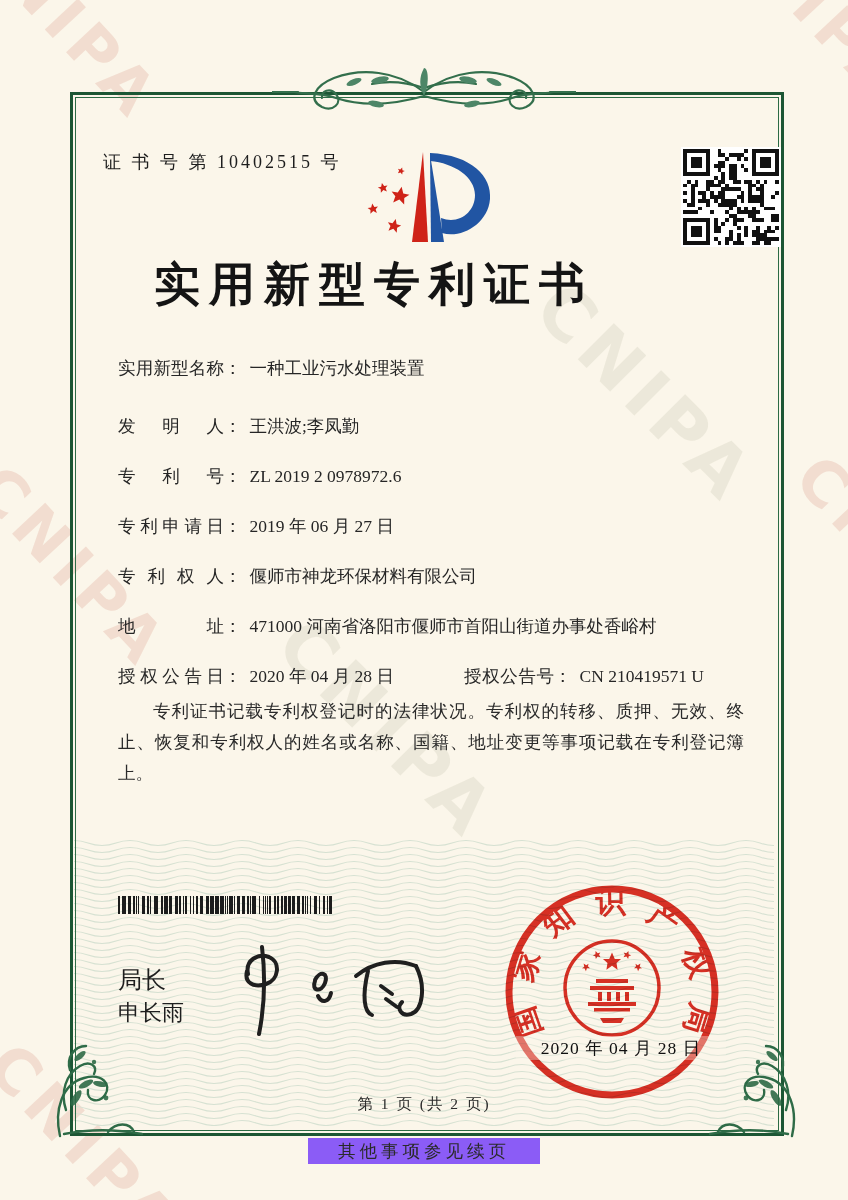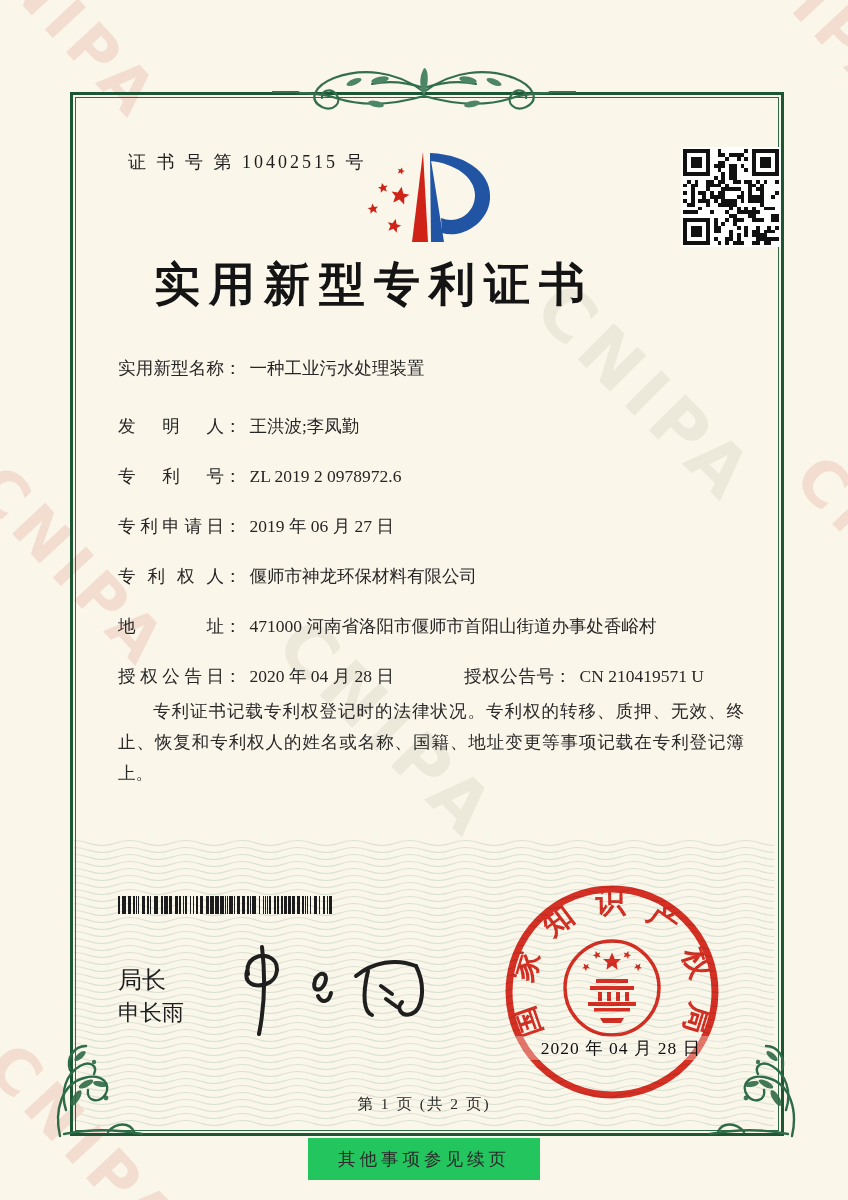--- a/index.html
+++ b/index.html
@@ -24,21 +24,21 @@
   .frame-inner{position:absolute;left:2px;top:2px;right:2px;bottom:2px;
          border:1px solid #2c6b45;}
   
   .waves{position:absolute;left:74px;top:838px;pointer-events:none;}
   
   .orn{position:absolute;pointer-events:none;}
   .orn-top{left:272px;top:60px;}
   .orn-bl{left:50px;top:1040px;}
   .orn-br{left:698px;top:1040px;transform:scaleX(-1);}
   
-  .certno{position:absolute;left:103px;top:150px;font-size:18px;letter-spacing:3px;color:#1e1e1e;margin-left:25px;}
+  .certno{position:absolute;left:103px;top:150px;font-size:18px;letter-spacing:3px;color:#1e1e1e;}
   .logo{position:absolute;left:338px;top:140px;}
   .qr{position:absolute;left:681px;top:147px;width:100px;height:100px;background:#fff;padding:2px;box-sizing:border-box;}
   .title{position:absolute;left:0;top:254px;width:748px;text-align:center;
          font-size:46px;font-weight:bold;letter-spacing:9px;color:#141414;}
   .frow{position:absolute;left:118px;width:640px;font-size:17.5px;color:#262626;white-space:nowrap;}
   .lbl{display:inline-block;width:106px;text-align:justify;text-align-last:justify;vertical-align:top;}
   .col{display:inline-block;margin-right:8px;}
   .grant2{position:absolute;left:346px;top:0;}
   .grant2 .lbl{width:90px;}
   .paras{position:absolute;left:118px;top:696px;width:626px;font-size:17.5px;
@@ -47,21 +47,21 @@
   .barcode{position:absolute;left:118px;top:896px;}
   .signer-title{position:absolute;left:118px;top:964px;font-size:24px;color:#1e1e1e;font-family:Liberation Sans, sans-serif;}
   .signer-name{position:absolute;left:118px;top:998px;font-size:22px;color:#1e1e1e;font-family:"Liberation Sans","DejaVu Sans",sans-serif;}
   .signature{position:absolute;left:218px;top:942px;}
   .seal{position:absolute;left:496px;top:880px;mix-blend-mode:multiply;opacity:.95;}
   .seal-date{position:absolute;left:516px;top:1036px;width:210px;text-align:center;
              font-size:17.5px;letter-spacing:1px;color:#101010;background:rgba(251,246,234,0.35);}
   .pageinfo{position:absolute;left:0;top:1094px;width:848px;text-align:center;
             font-size:15.5px;letter-spacing:2px;color:#2a2a2a;}
   .contnote{position:absolute;left:50%;top:1138px;transform:translateX(-50%);
-            background:#22c55e;padding:9px 30px;font-size:17.5px;letter-spacing:4px;color:#2a2a2a;}
+            background:#8b5cf6;padding:1px 30px;font-size:17.5px;letter-spacing:4px;color:#2a2a2a;}
 </style>
 </head>
 <body>
 
 <div class="page">
 
   <div class="wm pink wm1">CNIPA</div>
   <div class="wm pink wm2">CNIPA</div>
   <div class="wm faint wm3">CNIPA</div>
   <div class="wm pink wm4">CNIPA</div>

